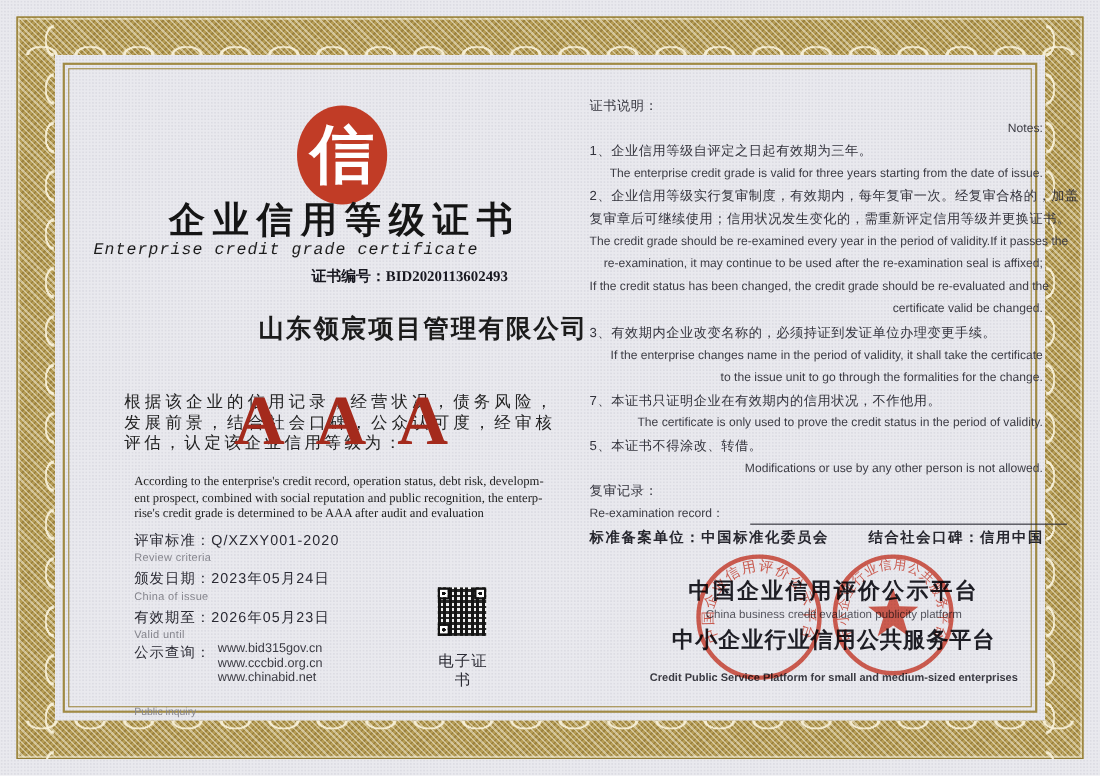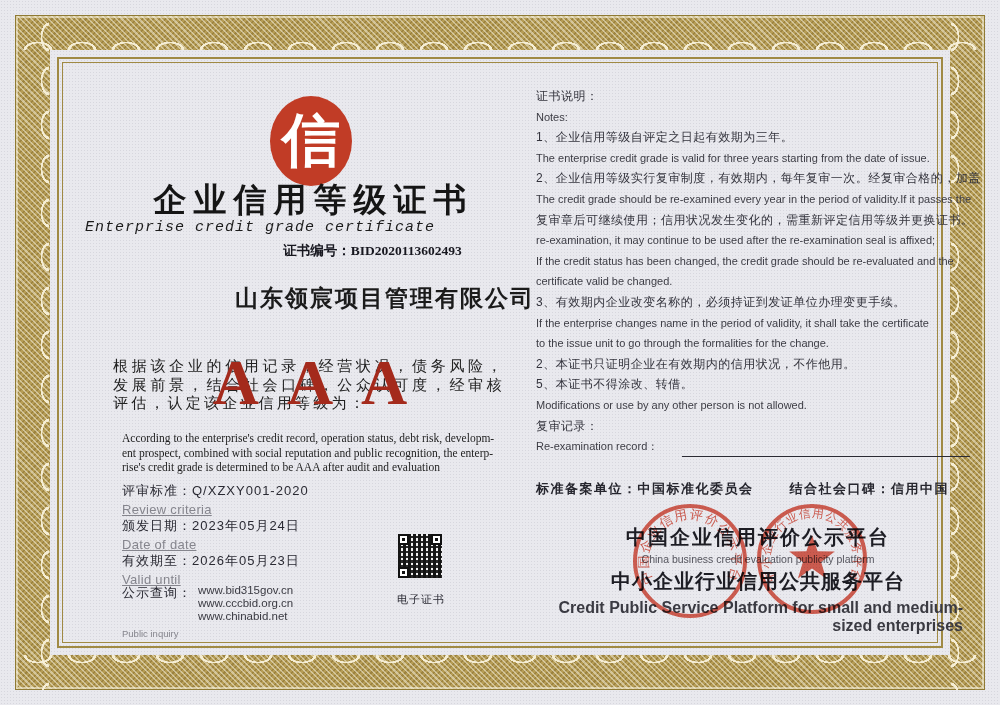--- a/index.html
+++ b/index.html
@@ -41,52 +41,52 @@
     font-size:23px;font-weight:600;color:#1b1b1b;letter-spacing:2px;}
   .statement-zh{position:absolute;left:113px;top:317px;width:392px;
     font-size:15px;line-height:18.5px;letter-spacing:3.2px;color:#222;text-align:justify;margin-top:40px;}
   .grade{position:absolute;left:85px;top:344px;width:450px;text-align:center;
     font-family:"Liberation Serif","DejaVu Serif",serif;font-size:64px;line-height:78px;font-weight:bold;
     color:#a42a1c;letter-spacing:28px;padding-left:28px;box-sizing:border-box;}
   .statement-en{position:absolute;left:122px;top:431px;width:388px;
     font-family:"Liberation Serif","DejaVu Serif",serif;font-size:11.5px;line-height:14.5px;color:#1e1e1e;}
   .field{position:absolute;left:122px;}
   .field .main{font-size:13px;letter-spacing:1px;color:#2a2a33;}
-  .field .sub{font-size:13px;color:#85858d;margin-top:2px;letter-spacing:.3px;text-decoration:underline;}
+  .field .sub{font-size:10px;color:#85858d;margin-top:2px;letter-spacing:.3px;}
   .f1{top:482px}.f2{top:517px}.f3{top:552px}
   .inquiry{position:absolute;left:122px;top:584px;}
   .inquiry .row{display:flex;}
   .inquiry .lbl{font-size:13px;letter-spacing:1px;color:#2a2a33;white-space:nowrap;}
   .inquiry .urls{margin-left:6px;font-size:11.5px;line-height:13px;color:#3a3a42;}
-  .inquiry .sub{font-size:9.5px;color:#85858d;margin-top:5px;}
+  .inquiry .sub{font-size:9.5px;color:#85858d;margin-top:19px;}
   .qr{position:absolute;left:398px;top:534px;width:44px;height:44px;background-color:#f2f2f2;
     background-image:
       repeating-linear-gradient(0deg, rgba(20,20,20,.9) 0 2.5px, transparent 2.5px 5px),
       repeating-linear-gradient(90deg, #161616 0 2.5px, #f0f0f0 2.5px 5px);}
   .qr .fd{position:absolute;width:11px;height:11px;border:2px solid #111;box-sizing:border-box;
     background:radial-gradient(#111 32%, #fff 36%);}
   .qr .fd.tl{left:0;top:0}.qr .fd.tr{right:0;top:0}.qr .fd.bl{left:0;bottom:0}
-  .qr-label{position:absolute;left:392px;top:592px;width:58px;text-align:center;font-size:11px;color:#2a2a33;letter-spacing:1px;}
+  .qr-label{position:absolute;left:392px;top:592px;width:58px;text-align:center;font-size:14px;color:#2a2a33;letter-spacing:1px;}
 
   
   .notes{position:absolute;left:536px;top:86px;width:412px;}
   .note-row{height:20.6px;line-height:20.6px;white-space:nowrap;overflow:visible;}
   .note-row.cn{font-size:12px;color:#33333c;letter-spacing:.5px;}
-  .note-row.en{font-size:11px;color:#3c3c44;}
+  .note-row.en{font-size:11px;color:#3c3c44;text-align:right;}
   .note-row.rec{display:flex;align-items:flex-end;gap:16px;}
   .rec-line{flex:0 0 288px;height:14px;border-bottom:1px solid #2a2a33;margin-left:8px;}
   .filing{position:absolute;left:536px;top:480px;width:412px;font-size:13px;font-weight:bold;
     color:#26262e;letter-spacing:1.5px;white-space:nowrap;}
   .filing .gap{display:inline-block;width:36px;}
 
   .platforms{position:absolute;left:553px;top:524px;width:410px;text-align:center;}
   .platforms .cn1{font-size:20px;font-weight:bold;color:#1d1d24;letter-spacing:2px;}
   .platforms .en1{font-size:10.5px;color:#55555e;margin-top:2px;}
   .platforms .cn2{font-size:20px;font-weight:bold;color:#1d1d24;letter-spacing:1px;margin-top:3px;}
-  .platforms .en2{font-size:16px;font-weight:bold;color:#3a3a42;margin-top:4px;text-align:right;}
+  .platforms .en2{font-size:10px;font-weight:bold;color:#3a3a42;margin-top:16px;}
 
   .stamp{position:absolute;opacity:.82;mix-blend-mode:multiply;}
   .stamp.left{left:628px;top:499px;}
   .stamp.right{left:750px;top:497px;}
 </style>
 </head>
 <body>
 
 <div class="cert">
 
@@ -117,21 +117,21 @@
     <div>ent prospect, combined with social reputation and public recognition, the enterp-</div>
     <div>rise's credit grade is determined to be AAA after audit and evaluation</div>
   </div>
 
   <div class="field f1">
     <div class="main"><span>评审标准：</span><span>Q/XZXY001-2020</span></div>
     <div class="sub">Review criteria</div>
   </div>
   <div class="field f2">
     <div class="main"><span>颁发日期：</span><span>2023年05月24日</span></div>
-    <div class="sub">Date of date</div>
+    <div class="sub">China of issue</div>
   </div>
   <div class="field f3">
     <div class="main"><span>有效期至：</span><span>2026年05月23日</span></div>
     <div class="sub">Valid until</div>
   </div>
 
   <div class="inquiry">
     <div class="row">
       <span class="lbl">公示查询：</span>
       <div class="urls">
@@ -149,29 +149,30 @@
     <div class="fd bl"></div>
   </div>
   <div class="qr-label">电子证书</div>
 
   <div class="notes">
     <div class="note-row cn">证书说明：</div>
     <div class="note-row en">Notes:</div>
     <div class="note-row cn">1、企业信用等级自评定之日起有效期为三年。</div>
     <div class="note-row en">The enterprise credit grade is valid for three years starting from the date of issue.</div>
     <div class="note-row cn">2、企业信用等级实行复审制度，有效期内，每年复审一次。经复审合格的，加盖</div>
+    <div class="note-row cn">复审章后可继续使用；信用状况发生变化的，需重新评定信用等级并更换证书。</div>
     <div class="note-row en">The credit grade should be re-examined every year in the period of validity.If it passes the</div>
-    <div class="note-row cn">复审章后可继续使用；信用状况发生变化的，需重新评定信用等级并更换证书。</div>
     <div class="note-row en">re-examination, it may continue to be used after the re-examination seal is affixed;</div>
     <div class="note-row en"> If the credit status has been changed, the credit grade should be re-evaluated and the</div>
     <div class="note-row en">certificate valid be changed.</div>
     <div class="note-row cn">3、有效期内企业改变名称的，必须持证到发证单位办理变更手续。</div>
     <div class="note-row en">If the enterprise changes name in the period of validity, it shall take the certificate</div>
     <div class="note-row en">to the issue unit to go through the formalities for the change.</div>
-    <div class="note-row cn">2、本证书只证明企业在有效期内的信用状况，不作他用。</div>
+    <div class="note-row cn">7、本证书只证明企业在有效期内的信用状况，不作他用。</div>
+    <div class="note-row en">The certificate is only used to prove the credit status in the period of validity.</div>
     <div class="note-row cn">5、本证书不得涂改、转借。</div>
     <div class="note-row en">Modifications or use by any other person is not allowed.</div>
     <div class="note-row cn">复审记录：</div>
     <div class="note-row en rec">
       <span>Re-examination record：</span>
       <span class="rec-line"></span>
     </div>
   </div>
 
   <div class="filing">

